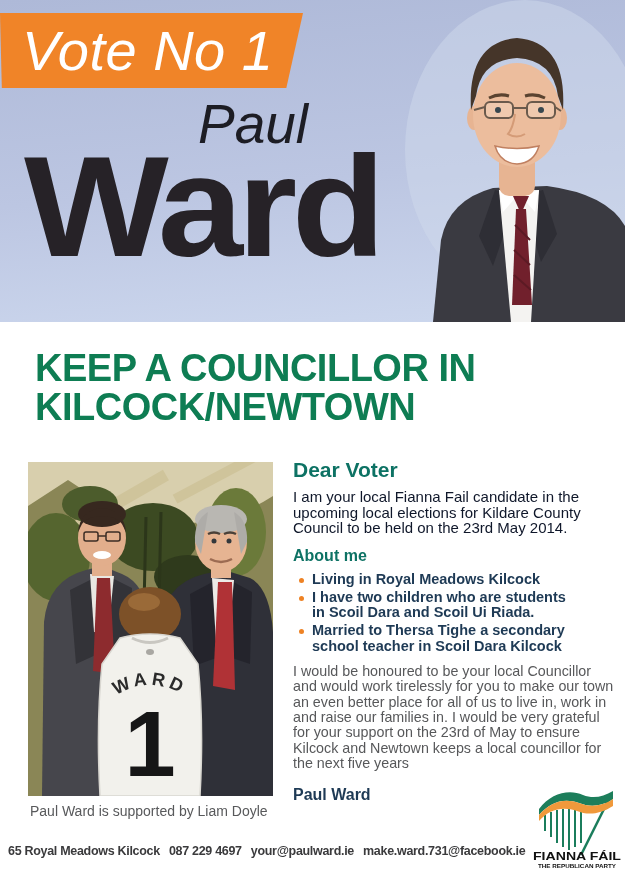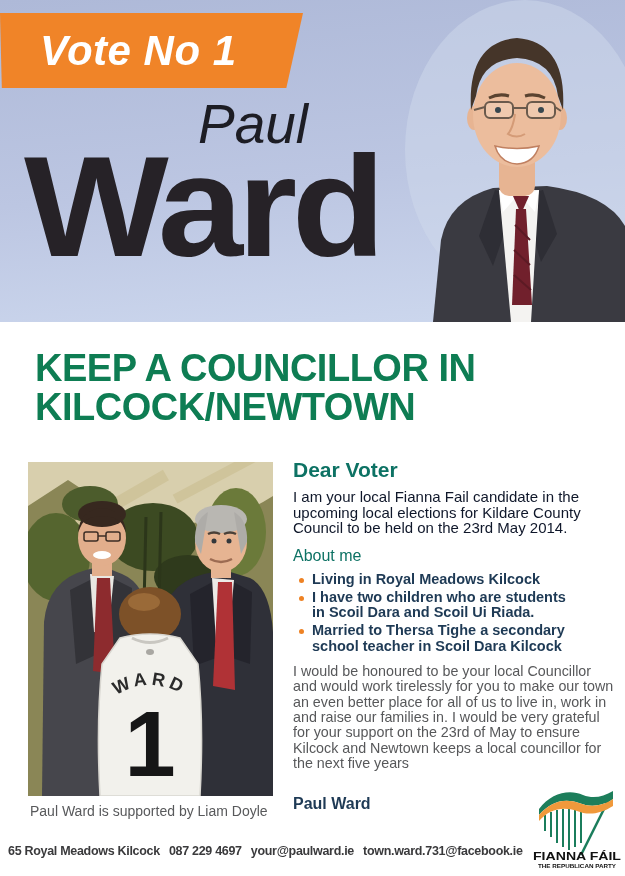--- a/index.html
+++ b/index.html
@@ -5,44 +5,44 @@
   html,body{margin:0;padding:0;}
   body{
     width:625px;height:876px;position:relative;background:#ffffff;
     font-family:"Liberation Sans", sans-serif;overflow:hidden;
   }
   
   .header{position:absolute;left:0;top:0;width:625px;height:322px;
     background:linear-gradient(175deg,#aeb9d8 0%,#bcc6e2 55%,#cdd8ee 100%);}
   .banner{position:absolute;left:0;top:13px;width:303px;height:75px;background:#f08428;
     clip-path:polygon(0 0,100% 0,94.5% 100%,0.6% 100%);display:flex;align-items:center;}
-  .banner-text{color:#ffffff;font-style:italic;font-weight:700;font-size:42px;
-    padding-left:40px;letter-spacing:0.5px;}
+  .banner-text{color:#ffffff;font-style:italic;font-weight:400;font-size:56px;
+    padding-left:22px;letter-spacing:0.5px;}
   .first-name{position:absolute;left:198px;top:97px;font-style:italic;font-size:55px;
     color:#1d1d24;line-height:1;}
   .last-name{position:absolute;left:24px;top:136px;font-size:142px;font-weight:700;
     color:#262227;letter-spacing:-5px;line-height:1;transform:scaleX(1.08);transform-origin:left top;}
   .portrait{position:absolute;left:395px;top:0;width:230px;height:322px;}
   
   .headline{position:absolute;left:35px;top:349px;color:#0e7d53;font-weight:700;
     font-size:38px;line-height:39px;letter-spacing:-0.5px;}
   
   .photo{position:absolute;left:28px;top:462px;width:245px;height:334px;}
   .caption{position:absolute;left:30px;top:803px;font-size:14px;color:#58595b;}
   
   .letter{position:absolute;left:293px;top:458px;width:328px;}
   .greeting{color:#0d7264;font-size:21px;font-weight:700;}
   .intro{margin-top:7px;color:#0f172a;font-size:15px;line-height:15.6px;width:322px;}
-  .about{margin-top:11px;color:#0d7264;font-size:16px;font-weight:400;}
+  .about{margin-top:11px;color:#0d7264;font-size:16px;font-weight:700;}
   .bullets{margin-top:7px;}
   .bullet-row{display:flex;margin-bottom:2px;}
   .dot{width:5px;height:5px;border-radius:50%;background:#ee8224;margin:6px 8px 0 6px;flex:none;}
   .bullet-text{color:#1e3a55;font-weight:700;font-size:14.5px;line-height:15.8px;width:268px;}
   .closing{margin-top:9px;color:#57585a;font-size:14.3px;line-height:15.4px;width:325px;}
-  .signature{margin-top:23px;color:#1e3a55;font-weight:700;font-size:16px;}
+  .signature{margin-top:14px;color:#1e3a55;font-weight:700;font-size:16px;}
   
   .footer{position:absolute;left:8px;top:844px;display:flex;gap:9px;font-size:12.5px;
     font-weight:700;color:#3a3a3c;letter-spacing:-0.3px;white-space:nowrap;}
   .ff-logo{position:absolute;left:531px;top:785px;width:92px;height:86px;}
 </style>
 </head>
 <body>
 
 <div class="header">
   <div class="banner">
@@ -185,21 +185,21 @@
     </div>
   </div>
   <div class="closing">I would be honoured to be your local Councillor and would work tirelessly for you to make our town an even better place for all of us to live in, work in and raise our families in. I would be very grateful for your support on the 23rd of May to ensure Kilcock and Newtown keeps a local councillor for the next five years</div>
   <div class="signature">Paul Ward</div>
 </div>
 
 <div class="footer">
   <span>65 Royal Meadows Kilcock</span>
   <span>087 229 4697</span>
   <span>your@paulward.ie</span>
-  <span>town.ward.731@facebook.ie</span>
+  <span>make.ward.731@facebook.ie</span>
 </div>
 
 <svg class="ff-logo" viewBox="0 0 92 86" aria-hidden="true">
 
   <g stroke="#1b7d5c" stroke-width="2">
     <line x1="14" y1="30" x2="14" y2="46"></line>
     <line x1="20" y1="27" x2="20" y2="52"></line>
     <line x1="26" y1="25" x2="26" y2="58"></line>
     <line x1="32" y1="24" x2="32" y2="62"></line>
     <line x1="38" y1="23" x2="38" y2="65"></line>

